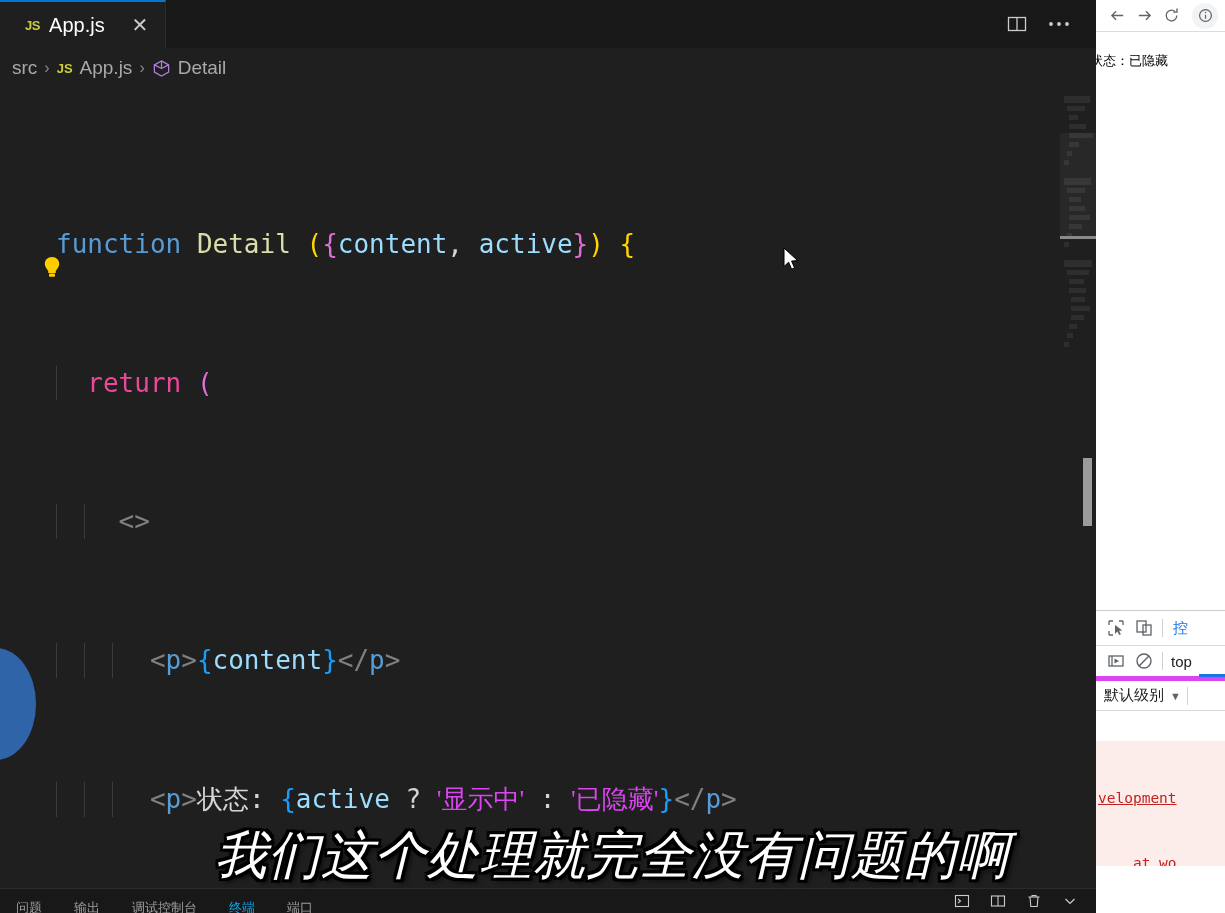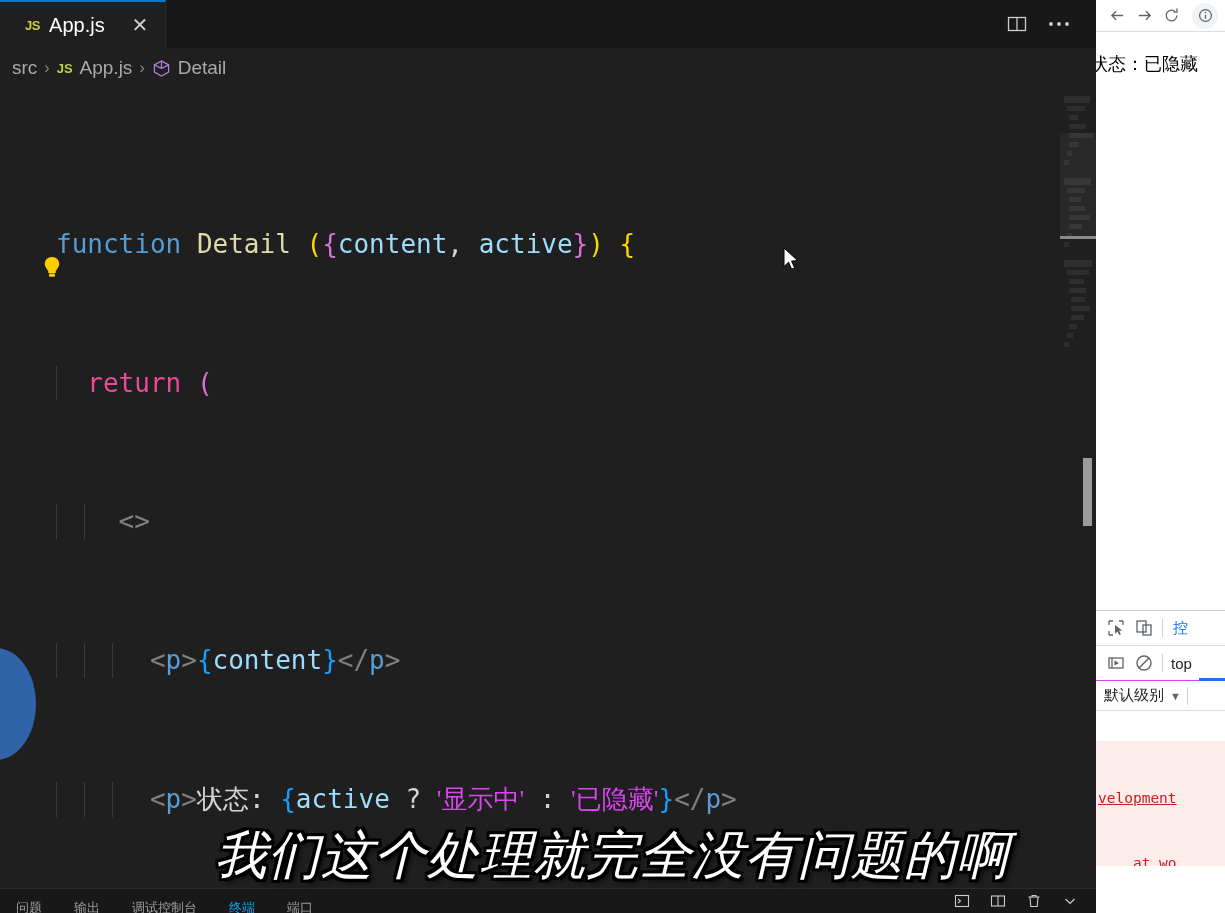--- a/index.html
+++ b/index.html
@@ -199,42 +199,42 @@
     padding-left: 0px;
   }
   #b-h2 {
     font-size: 30px; font-weight: bold;
     color: #000000;
     font-family: "Liberation Sans", sans-serif;
     margin-top: 18px; margin-left: -6px;
     white-space: nowrap;
   }
   #b-status {
-    font-size: 18px; color: #000000;
+    font-size: 13px; color: #000000;
     font-family: "Liberation Sans", sans-serif;
     margin-top: 20px; margin-left: -6px;
     white-space: nowrap;
   }
 
   
   #devtools {
     position: absolute; left: 0; top: 610px;
     width: 129px; height: 303px;
     background: #ffffff;
     border-top: 1px solid #cdcdcd;
   }
   #dt-row1 {
     height: 35px; display: flex; align-items: center;
     gap: 8px; padding-left: 10px;
     border-bottom: 1px solid #dadada;
   }
   #dt-row2 {
     height: 35px; display: flex; align-items: center;
     gap: 8px; padding-left: 10px;
-    border-bottom: 1px solid #d946ef;
+    border-bottom: 5px solid #d946ef;
     position: relative;
   }
   #dt-row3 {
     height: 30px; display: flex; align-items: center;
     gap: 6px; padding-left: 8px;
     border-bottom: 1px solid #dadada;
   }
   .dt-ico { color: #5f6368; display: flex; align-items: center; }
   .dt-vsep { width: 1px; height: 18px; background: #d0d0d0; }
   #dt-consoletab {

